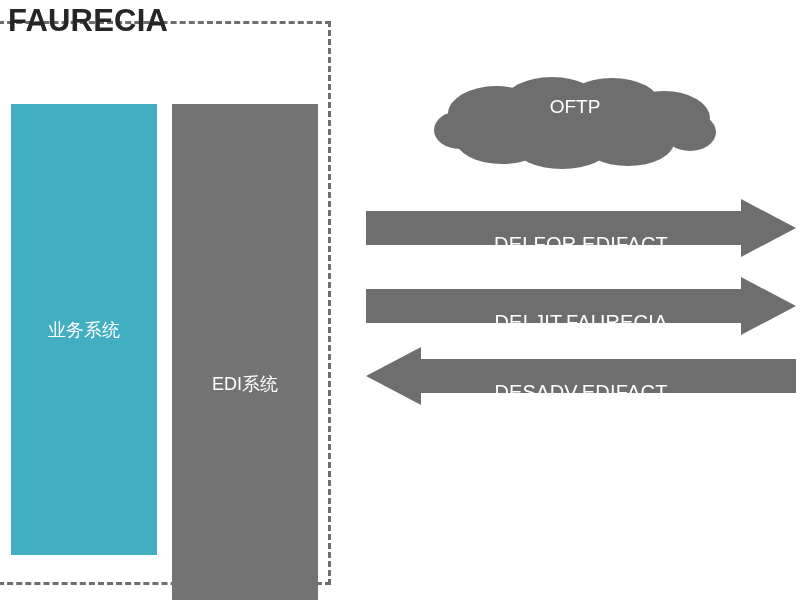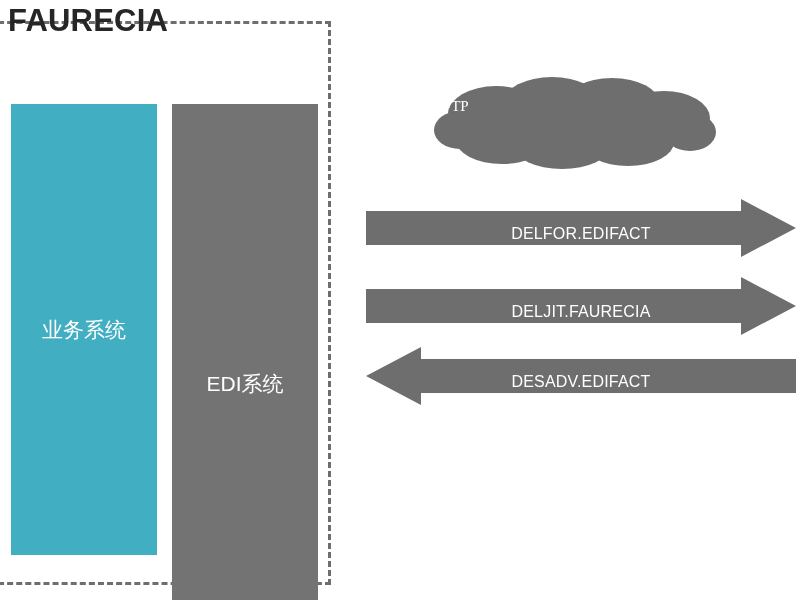--- a/index.html
+++ b/index.html
@@ -50,21 +50,21 @@
   
   .sys-box {
     position: absolute;
     display: flex;
     align-items: center;
     justify-content: center;
     box-sizing: border-box;
   }
   .sys-box-label {
     color: #ffffff;
-    font-size: 21px;
+    font-size: 18px;
     line-height: 26px;
     text-align: center;
     white-space: nowrap;
   }
   .box-business {
     left: 11px;
     top: 104px;
     width: 146px;
     height: 451px;
     background: #41AEC2;
@@ -88,50 +88,50 @@
   .cloud-wrap svg {
     display: block;
     width: 286px;
     height: 98px;
   }
   .cloud-label {
     position: absolute;
     left: 0;
     top: 22px;
     width: 286px;
+    text-align: center;
     color: #ffffff;
-    font-size: 15px;
+    font-size: 19px;
     line-height: 25px;
     pointer-events: none;
-    font-family: Liberation Serif, serif;
   }
 
   
   .arrow {
     position: absolute;
     left: 366px;
     width: 430px;
     height: 58px;
   }
   .arrow svg {
     display: block;
     width: 430px;
     height: 58px;
   }
   .arrow-label {
     position: absolute;
     left: 0;
-    top: 6px;
+    top: 16px;
     width: 430px;
     height: 58px;
     display: flex;
     align-items: center;
     justify-content: center;
     color: #ffffff;
-    font-size: 16px;
+    font-size: 20px;
     line-height: 24px;
     letter-spacing: 0.2px;
     white-space: nowrap;
     pointer-events: none;
   }
   .arrow-1 { top: 199px; }
   .arrow-2 { top: 277px; }
   .arrow-3 { top: 347px; }
 </style>
 </head>

